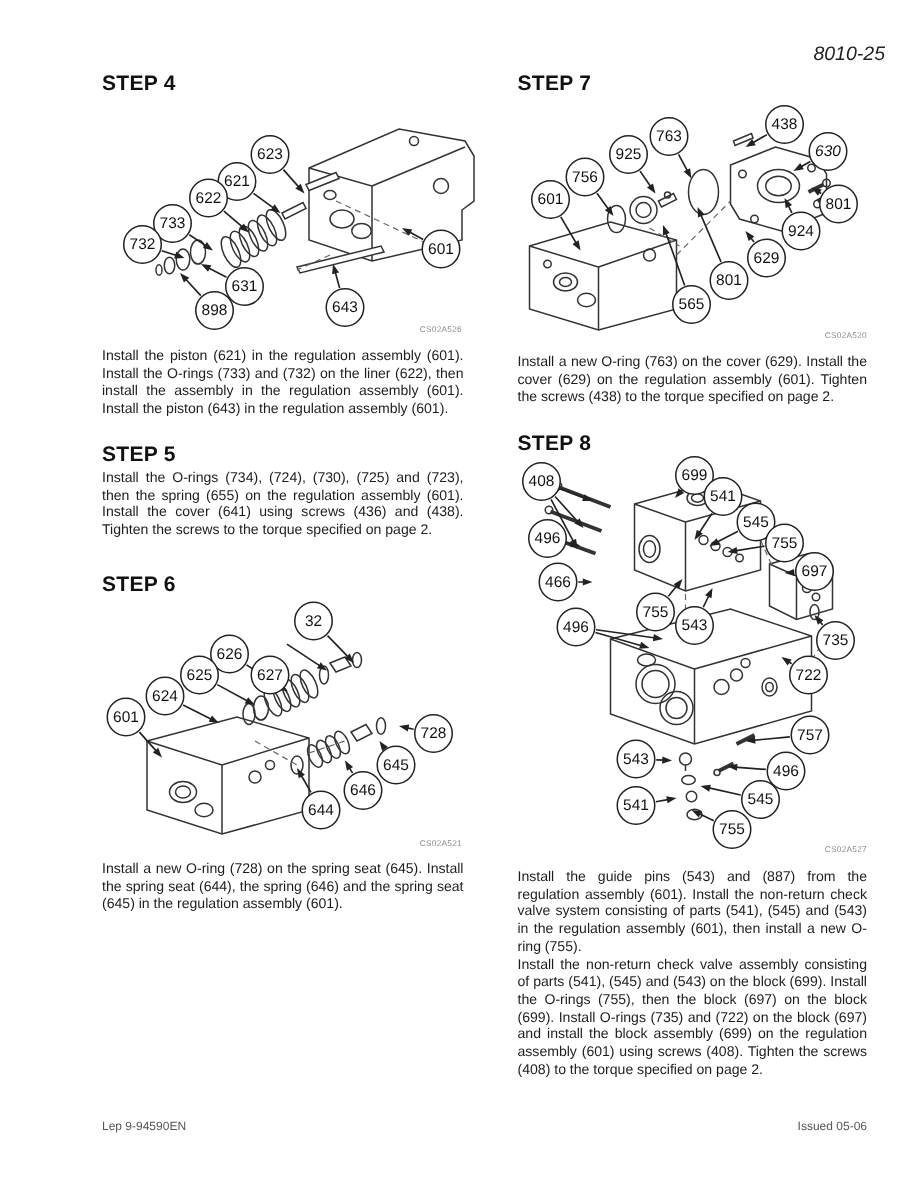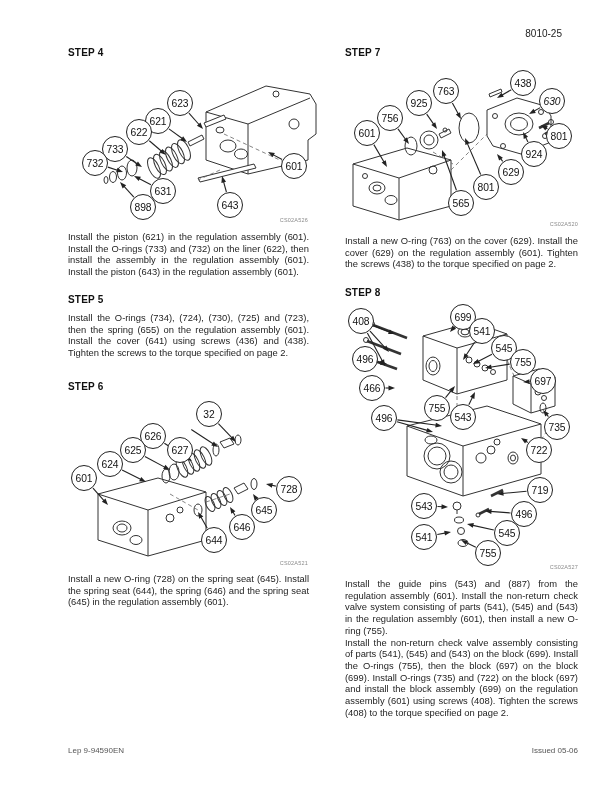--- a/index.html
+++ b/index.html
@@ -2,22 +2,22 @@
 <html lang="en"><head>
 <meta charset="utf-8">
 <style>
   html,body{margin:0;padding:0;}
   body{
     width:612px;height:792px;position:relative;background:#ffffff;
     font-family:"Liberation Sans","DejaVu Sans",sans-serif;color:#1a1a1a;
     overflow:hidden;
   }
   .abs{position:absolute;}
-  .pgnum{top:28px;right:50px;font-size:10px;color:#222;}
-  h2.step{font-size:10px;font-weight:bold;margin:0;letter-spacing:.2px;color:#111;}
+  .pgnum{top:28px;right:22px;font-size:13px;color:#222;font-style:italic;}
+  h2.step{font-size:14px;font-weight:bold;margin:0;letter-spacing:.2px;color:#111;}
   p.body, .bodyblock p{
     font-size:9.4px;line-height:11.7px;text-align:justify;margin:0;color:#1d1d1d;
   }
   .figcode{font-size:5.5px;color:#8a8a8a;text-align:right;letter-spacing:.2px;}
   .figure{position:absolute;}
   .figure svg{position:absolute;left:0;top:0;}
   .callout{
     position:absolute;width:26px;height:26px;border:1.4px solid #222;border-radius:50%;
     background:#fff;box-sizing:border-box;font-size:10.3px;color:#111;
     display:flex;align-items:center;justify-content:center;z-index:3;
@@ -348,21 +348,21 @@
     <div class="callout" style="left: 146px; top: 35px;">545</div>
     <div class="callout" style="left: 165px; top: 49px;">755</div>
     <div class="callout" style="left: 185px; top: 68px;">697</div>
     <div class="callout" style="left: 7px; top: 46px;">496</div>
     <div class="callout" style="left: 14px; top: 75px;">466</div>
     <div class="callout" style="left: 79px; top: 95px;">755</div>
     <div class="callout" style="left: 105px; top: 104px;">543</div>
     <div class="callout" style="left: 26px; top: 105px;">496</div>
     <div class="callout" style="left: 199px; top: 114px;">735</div>
     <div class="callout" style="left: 181px; top: 137px;">722</div>
-    <div class="callout" style="left: 182px; top: 177px;">719</div>
+    <div class="callout" style="left: 182px; top: 177px;">757</div>
     <div class="callout" style="left: 166px; top: 201px;">496</div>
     <div class="callout" style="left: 66px; top: 193px;">543</div>
     <div class="callout" style="left: 149px; top: 220px;">545</div>
     <div class="callout" style="left: 66px; top: 224px;">541</div>
     <div class="callout" style="left: 130px; top: 240px;">755</div>
   </div>
 <div class="abs figcode" style="left:345px;top:564px;width:233px;">CS02A527</div>
 
 <div class="abs bodyblock" style="left:345px;top:578px;width:233px;">
   <p>Install the guide pins (543) and (887) from the regulation assembly (601). Install the non-return check valve system consisting of parts (541), (545) and (543) in the regulation assembly (601), then install a new O-ring (755).</p>

